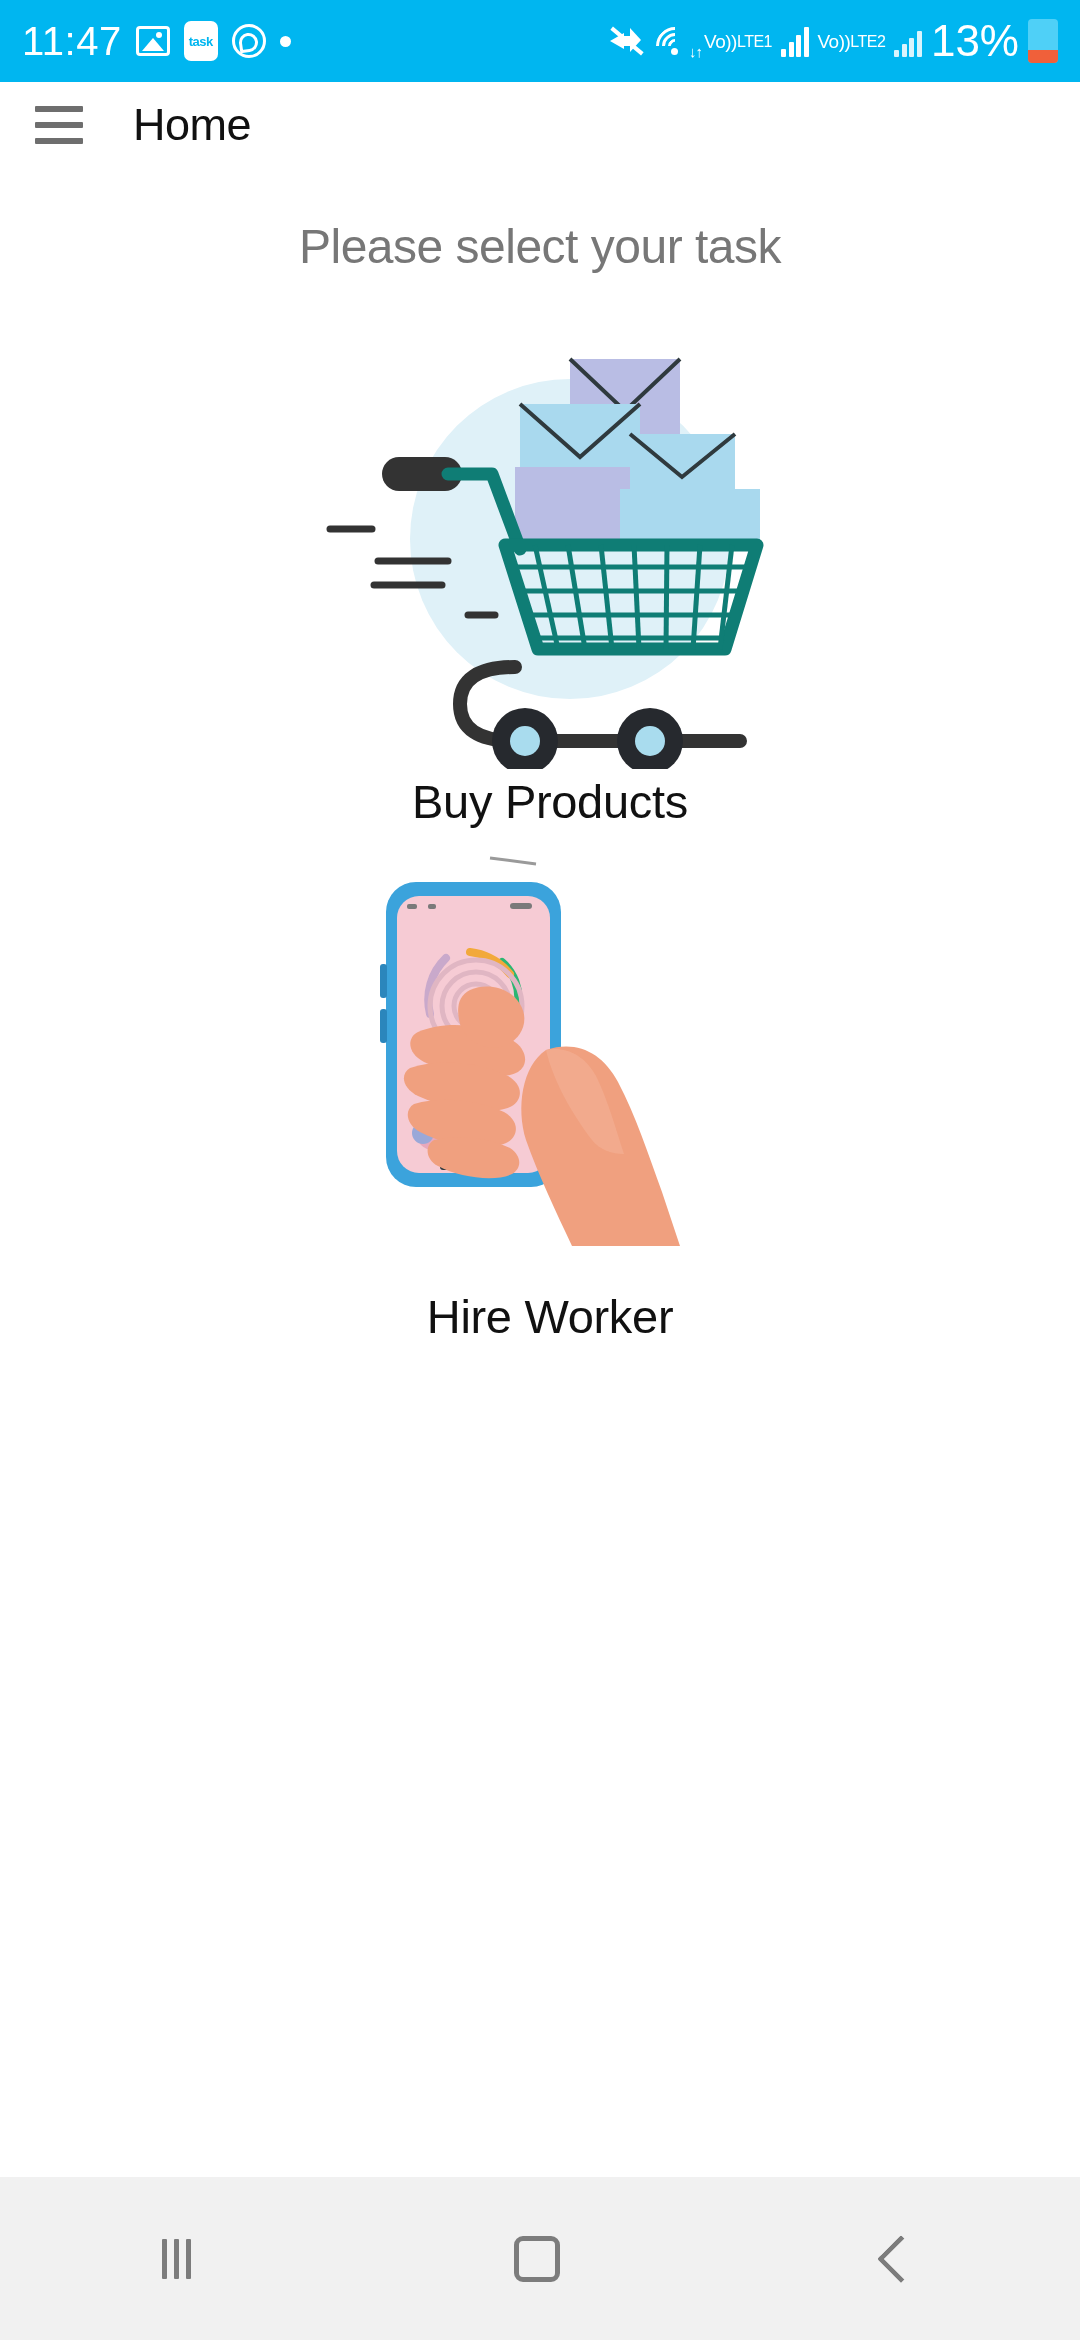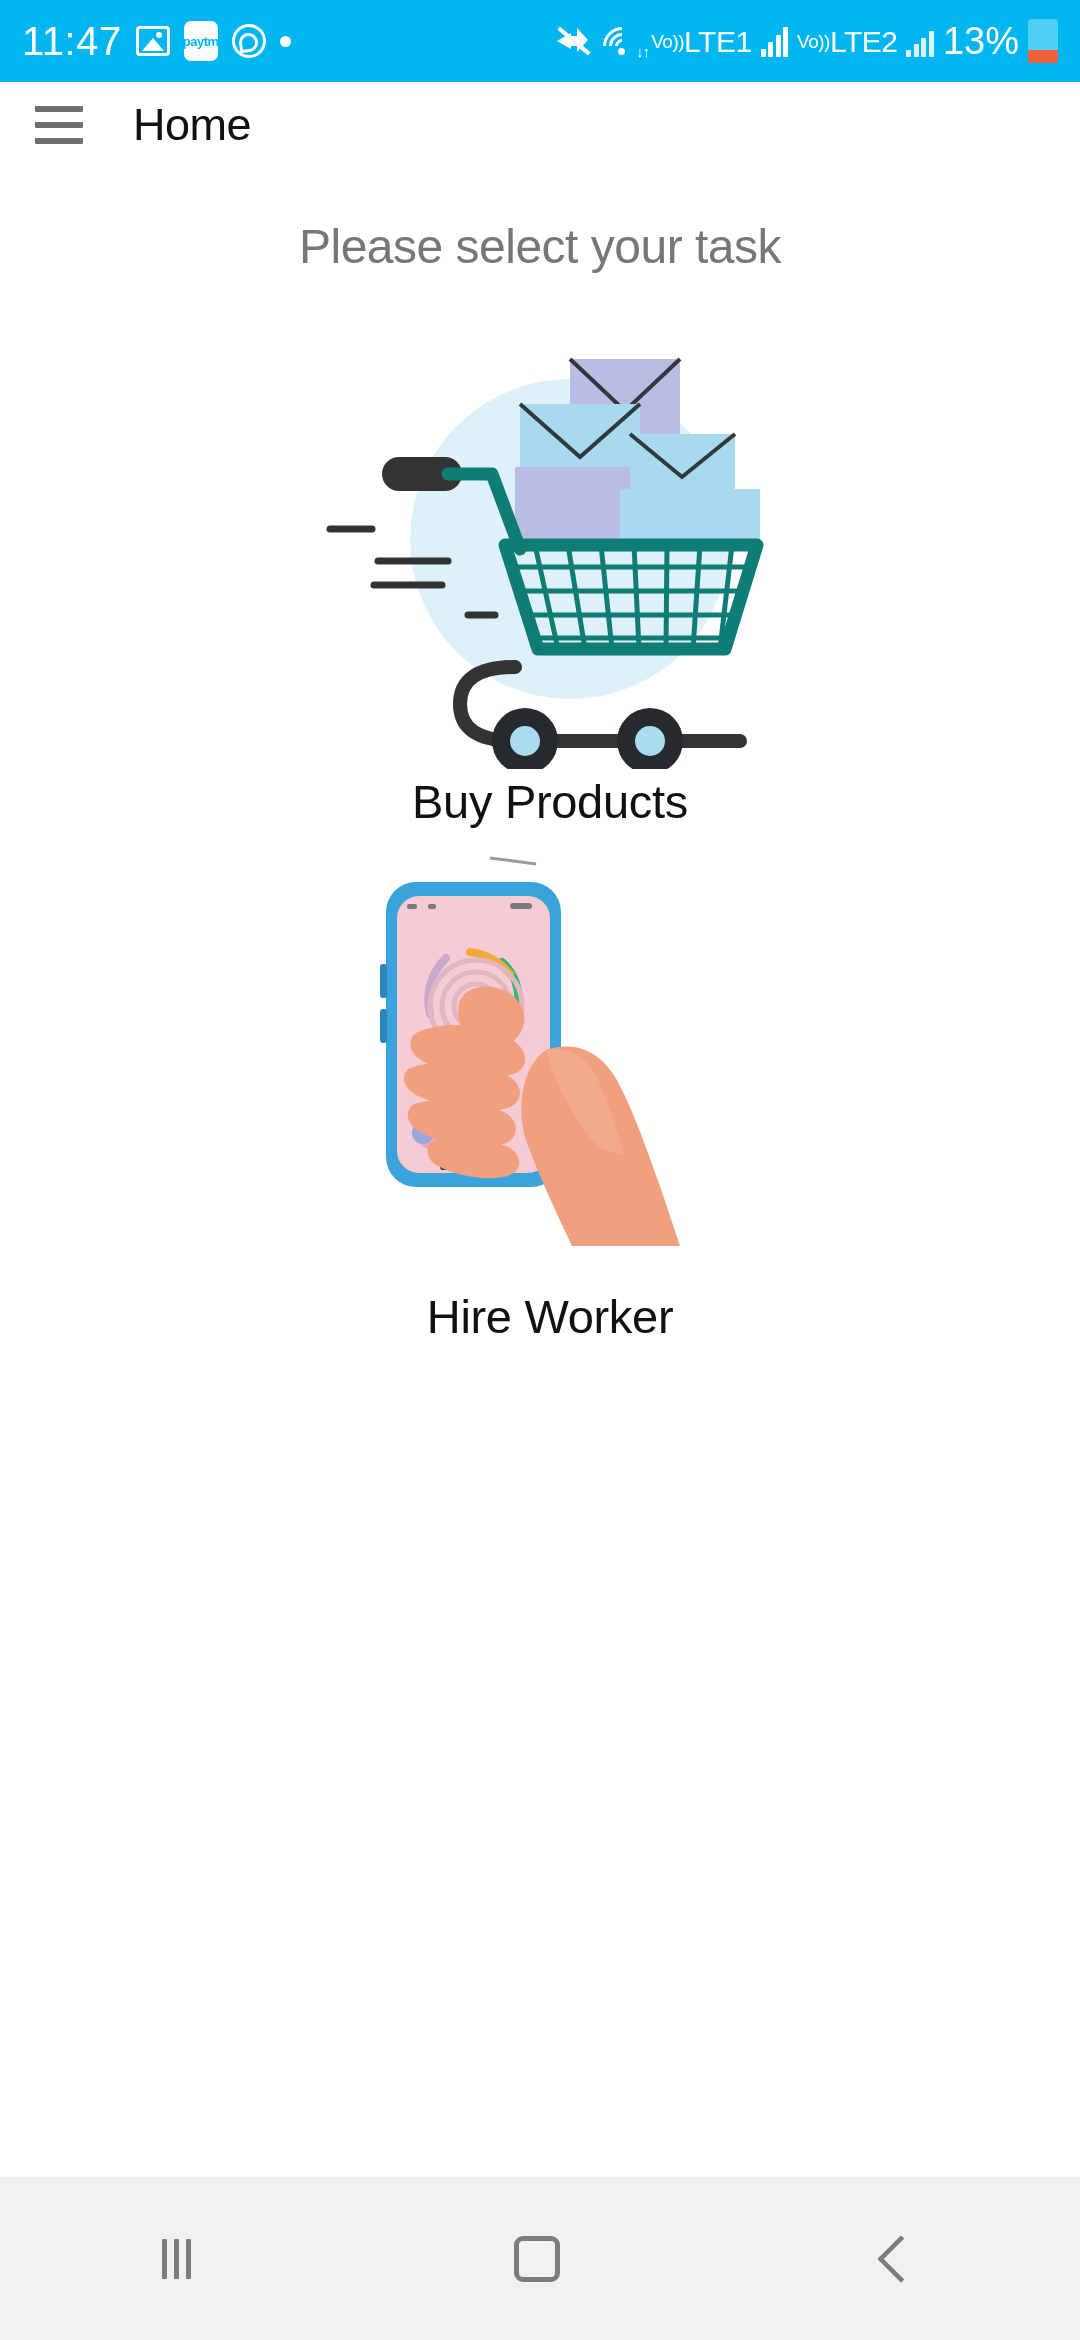--- a/index.html
+++ b/index.html
@@ -40,31 +40,31 @@
   .icon-wifi{ position:relative; width:40px; height:34px;}
   .icon-wifi .arc{ position:absolute; border:3.5px solid #fff; border-bottom-color:transparent;border-left-color:transparent;border-right-color:transparent;border-radius:50%;}
   .icon-wifi .a1{ width:38px;height:38px; left:1px; top:3px; transform:rotate(-45deg); }
   .icon-wifi .a2{ width:26px;height:26px; left:7px; top:9px; transform:rotate(-45deg); }
   .icon-wifi .a3{ width:14px;height:14px; left:13px; top:15px; transform:rotate(-45deg); }
   .icon-wifi .dotw{ position:absolute; left:16px; top:24px; width:7px;height:7px;border-radius:50%;background:#fff;}
   .icon-wifi .arrs{ position:absolute; right:-7px; bottom:-1px; color:#fff; font-size:15px; line-height:1; letter-spacing:-1px;}
 
   .volte{ display:flex; align-items:center; line-height:1; }
   .volte .vo{ color:#fff; font-size:19px; letter-spacing:-0.5px; }
-  .volte .lte{ color:#fff; font-size:30px; letter-spacing:-0.5px; margin-top:1px;}
+  .volte .lte{ color:#fff; font-size:16px; letter-spacing:-0.5px; margin-top:1px;}
 
   .bars{ display:flex; align-items:flex-end; gap:2.5px; height:32px; }
   .bars i{ display:block; width:5px; background:#fff; border-radius:1px;}
   .bars i:nth-child(1){height:8px;} .bars i:nth-child(2){height:15px;}
   .bars i:nth-child(3){height:22px;} .bars i:nth-child(4){height:30px;}
   .bars.dim i{ background:rgba(255,255,255,.85); }
   .bars.small i:nth-child(1){height:7px;} .bars.small i:nth-child(2){height:13px;}
   .bars.small i:nth-child(3){height:19px;} .bars.small i:nth-child(4){height:26px;}
 
-  .sb-batt-text{ color:#fff; font-size:38px; letter-spacing:0px; }
+  .sb-batt-text{ color:#fff; font-size:44px; letter-spacing:0px; }
   .battery{ position:relative; width:30px;height:44px;background:#4FD0F7;border-radius:4px; overflow:hidden; }
   .battery .lvl{ position:absolute; bottom:0; left:0; right:0; height:13px; background:#F0603A;}
 
   
   .appbar{ position:absolute; top:82px; left:0; width:1040px; height:85px; background:#fff;
            display:flex; align-items:center; }
   .hamburger{ margin-left:35px; width:48px; height:38px; display:flex; flex-direction:column; justify-content:space-between; cursor:pointer;}
   .hamburger span{ display:block; height:6px; background:#6E6E6E; border-radius:1px;}
   .appbar-title{ margin-left:50px; font-size:45px; color:#111; letter-spacing:-0.5px;}
 
@@ -88,21 +88,21 @@
   .nav-back{ width:34px;height:34px;border-left:5px solid #7C7C7C;border-bottom:5px solid #7C7C7C;transform:rotate(45deg); border-radius:2px 0 0 3px;}
 </style>
 </head>
 <body>
 
 <div class="statusbar">
   <div class="sb-left">
     <div class="sb-time">11:47</div>
     <span class="ic icon-gallery"></span>
     <span class="ic icon-paytm">
-        <span>paytm</span>
+        <span>task</span>
       </span>
     <span class="ic icon-whatsapp"></span>
     <span class="ic icon-dot"></span>
   </div>
 
   <div class="sb-right">
     <span class="ic icon-mute">
       <span class="spk"></span>
         <span class="box"></span>
         <span class="tri2"></span>

